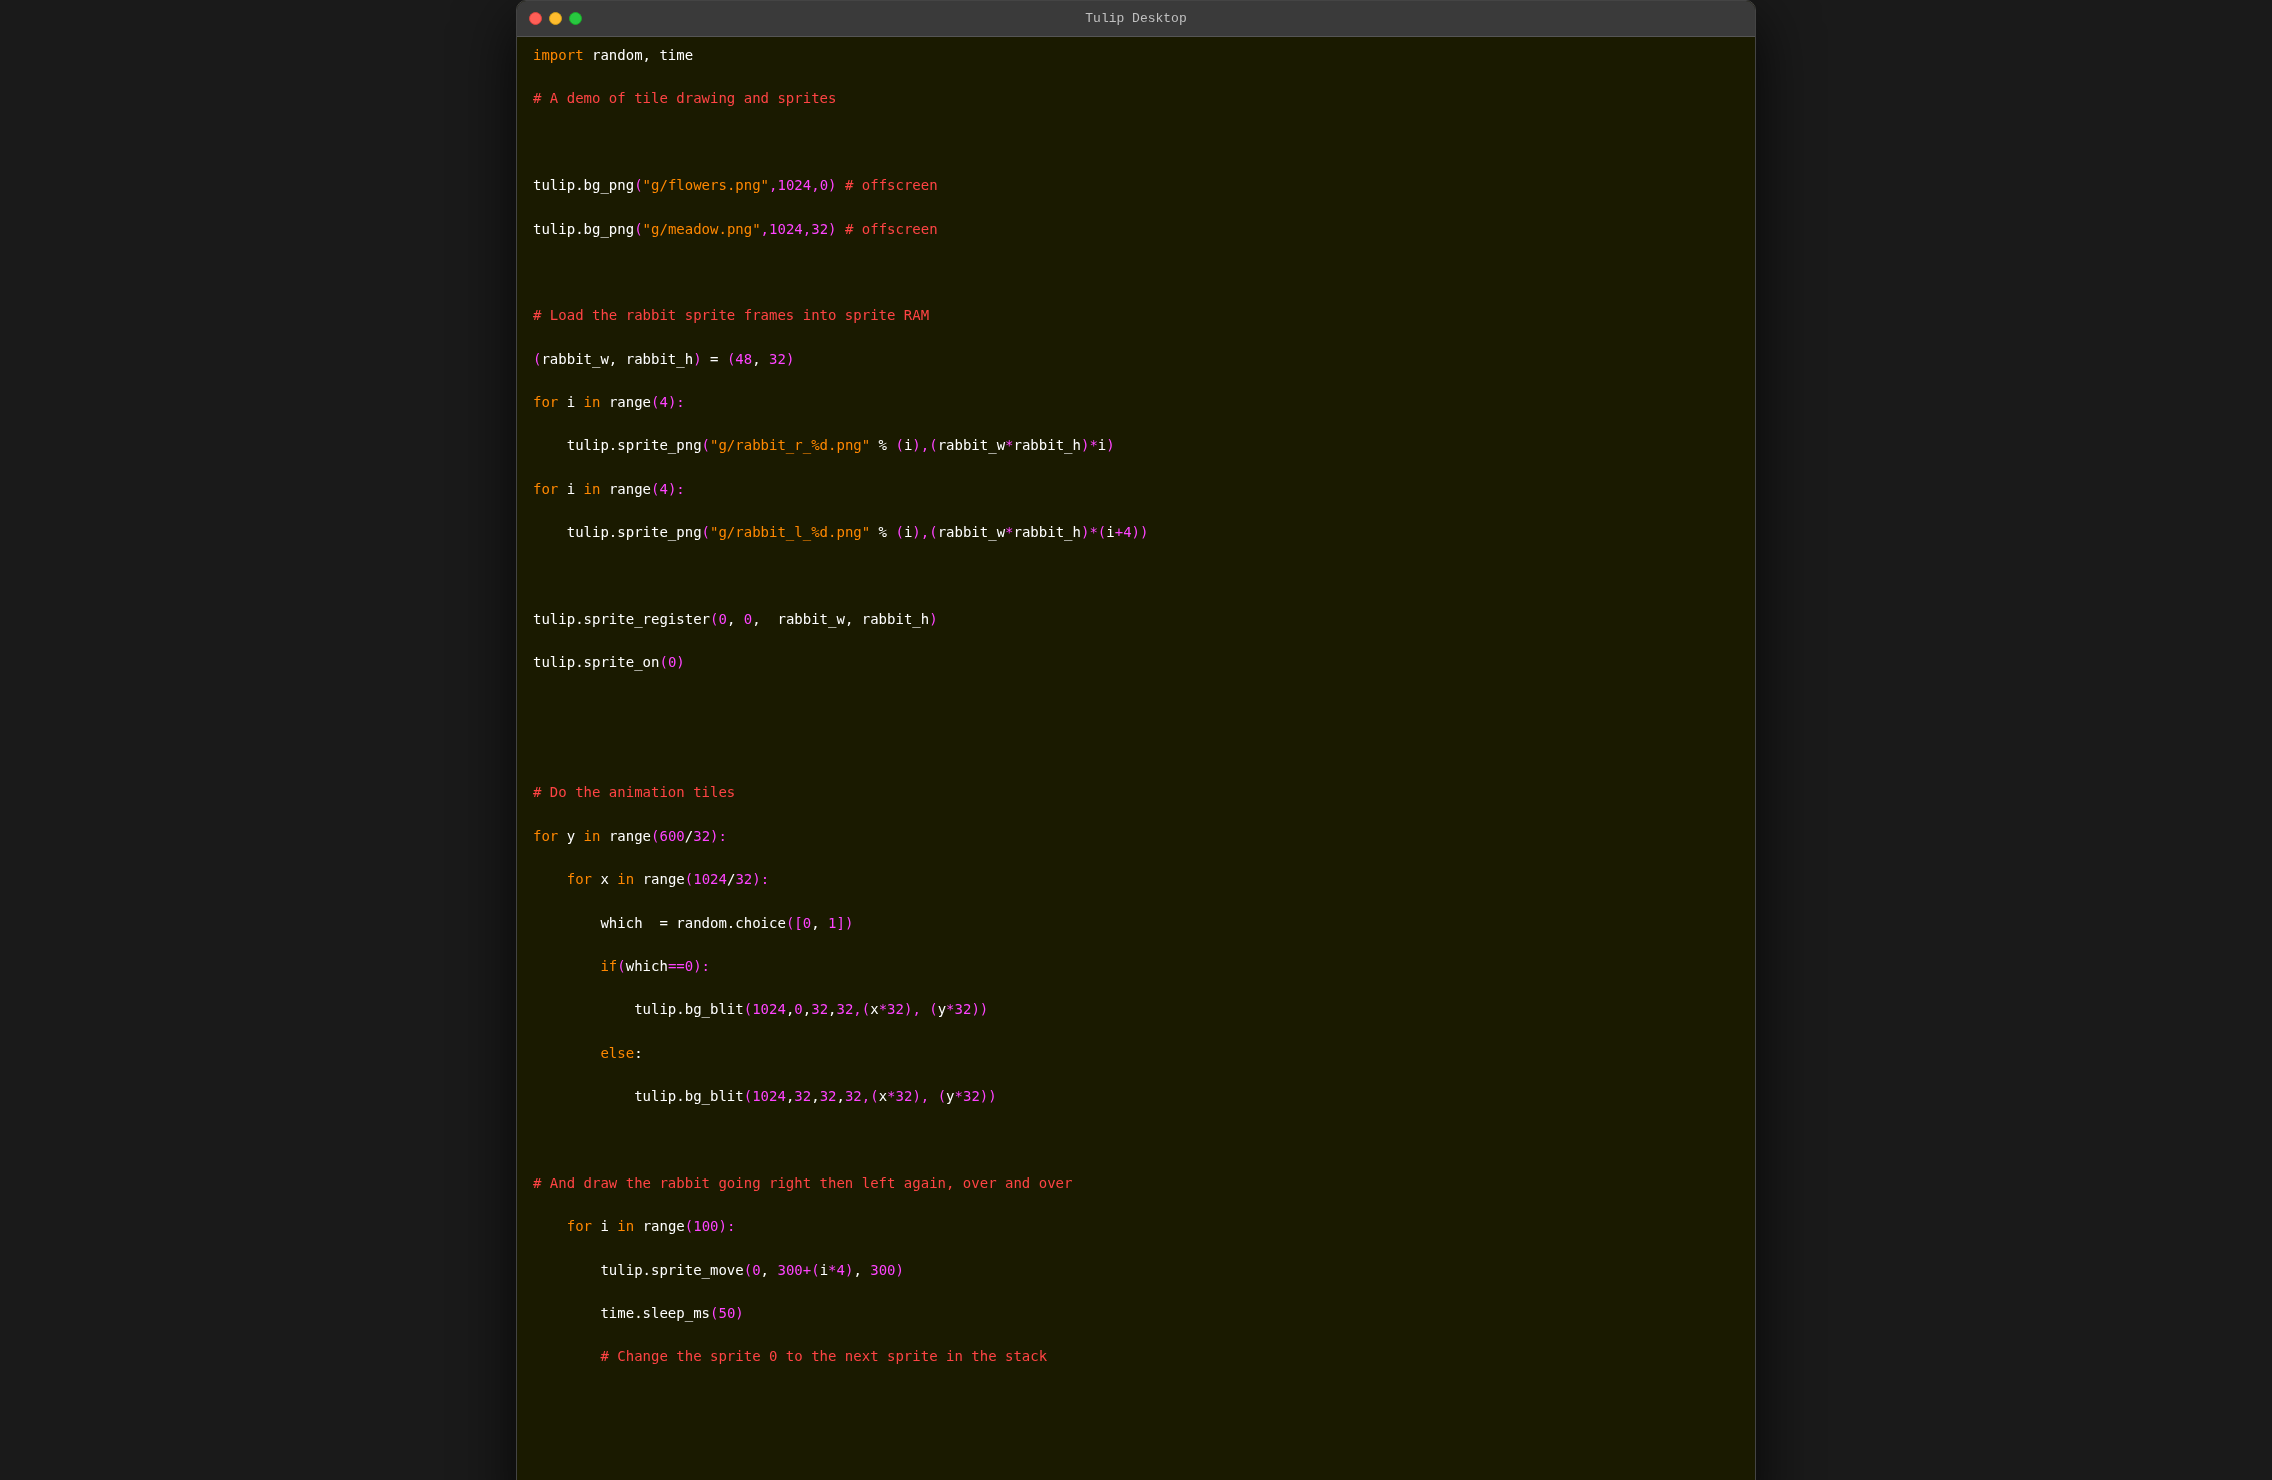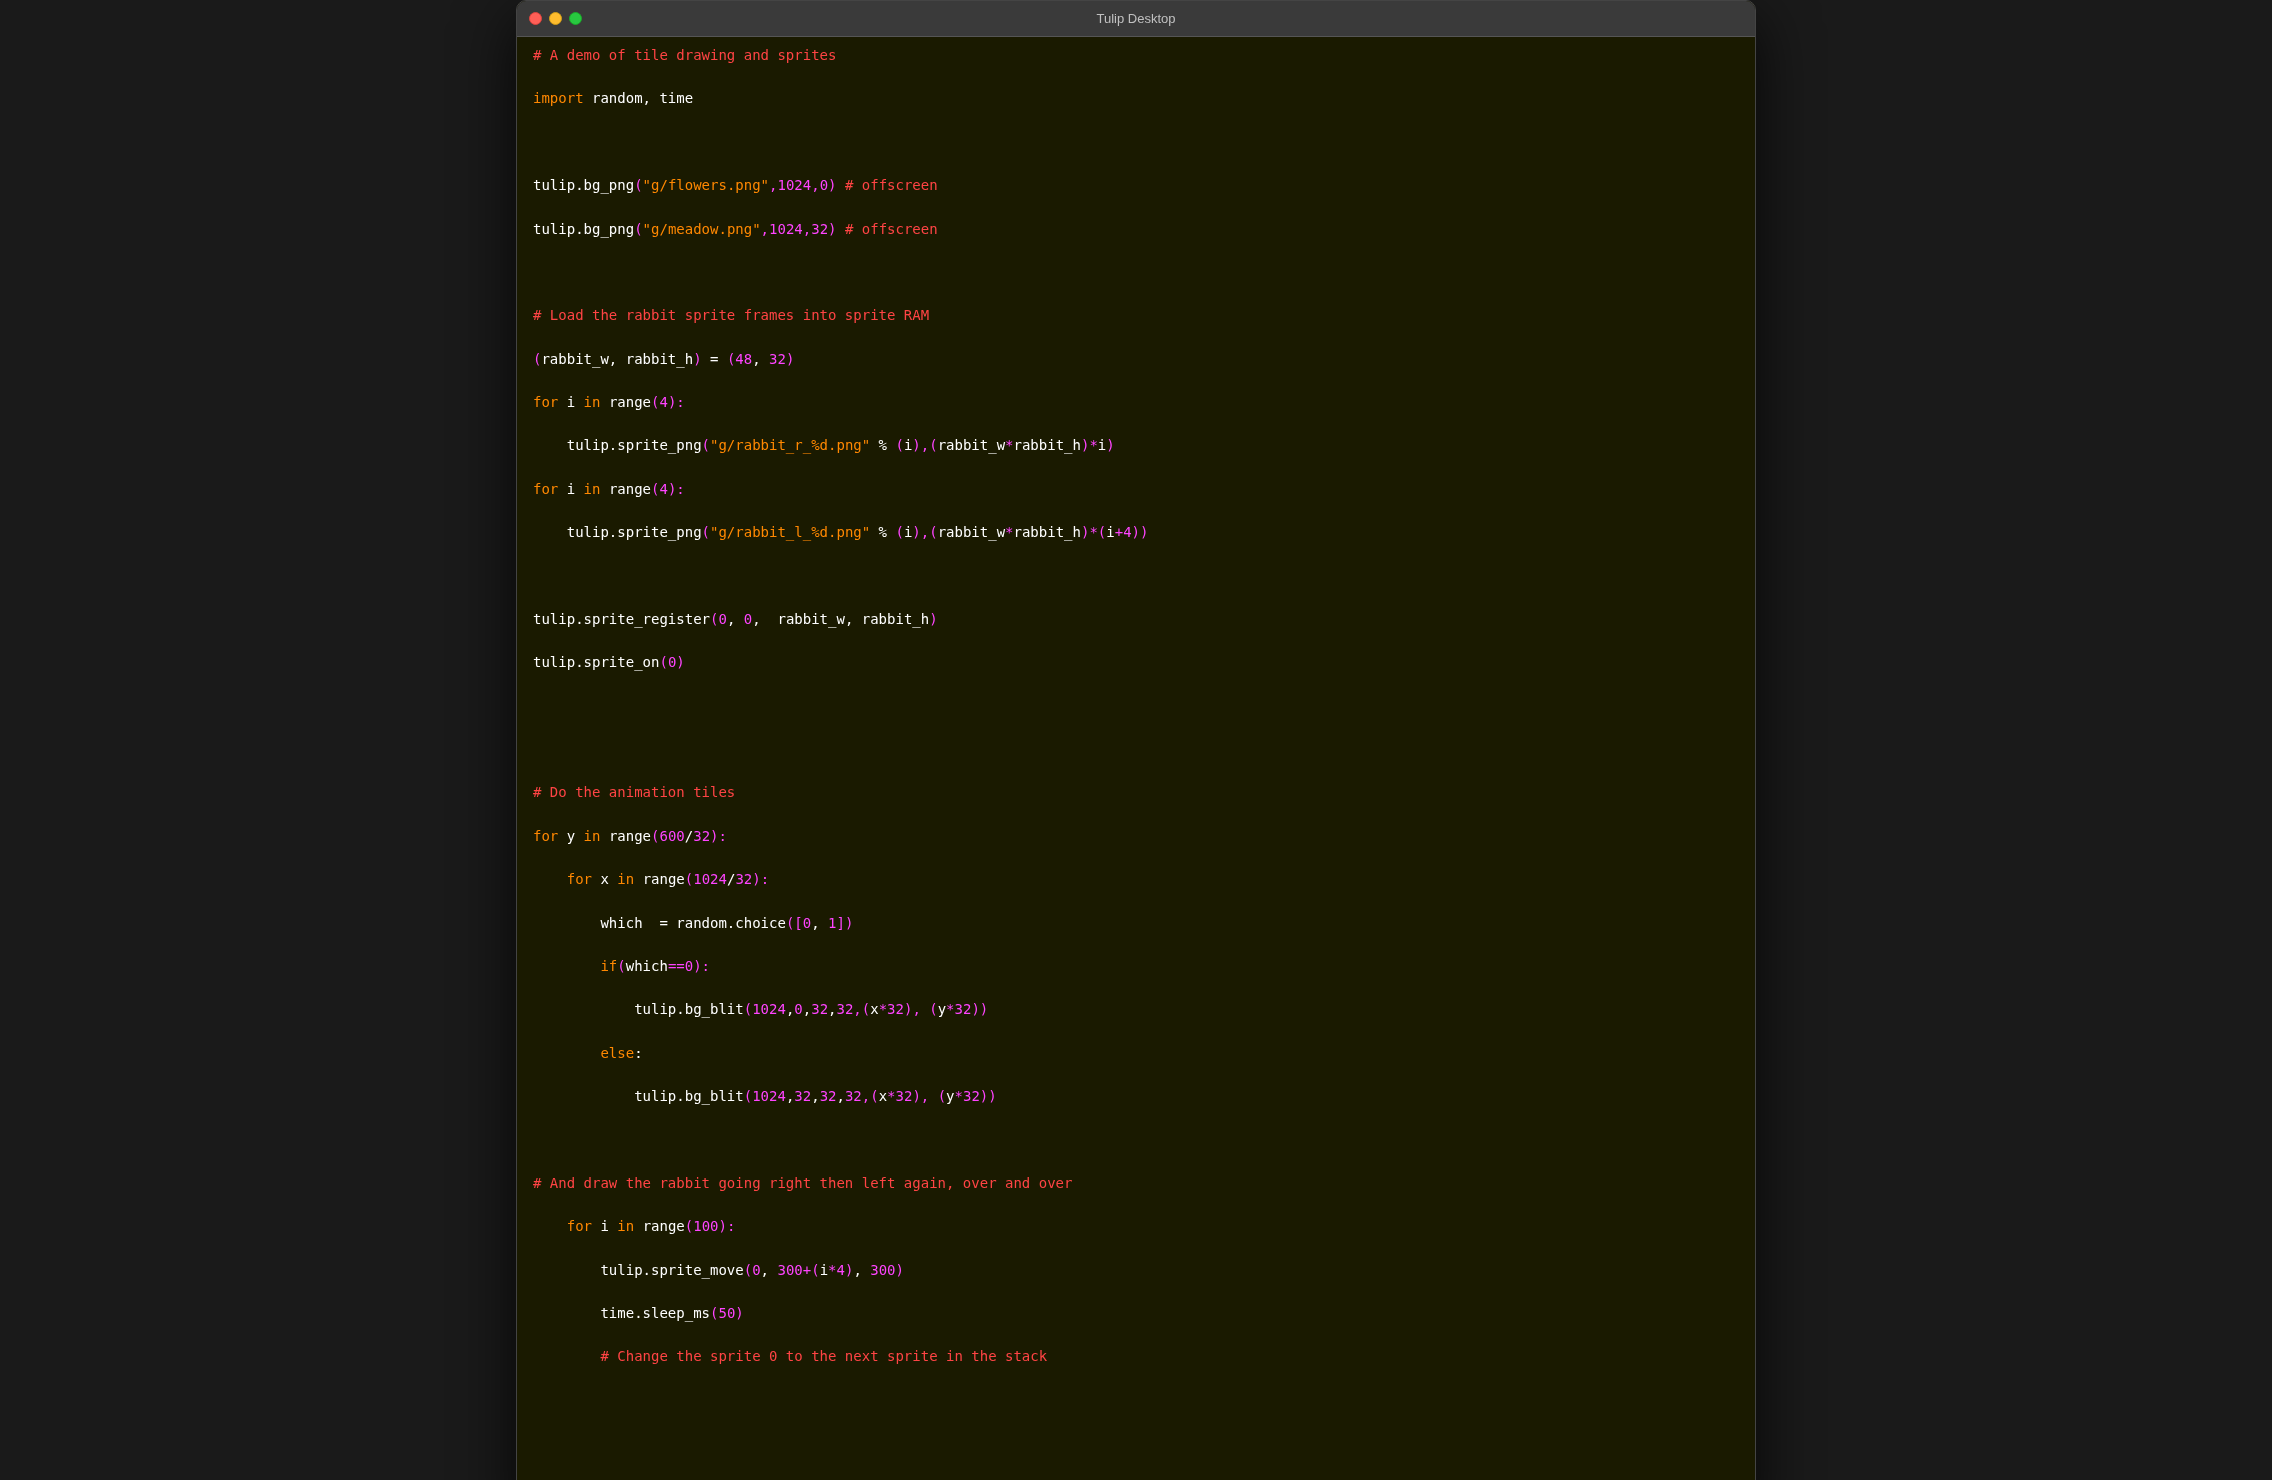--- a/index.html
+++ b/index.html
@@ -39,21 +39,21 @@
       width: 13px;
       height: 13px;
       border-radius: 50%;
     }
     .tl-red { background: #ff5f57; border: 1px solid #e0443e; }
     .tl-yellow { background: #febc2e; border: 1px solid #d4a017; }
     .tl-green { background: #28c840; border: 1px solid #1aab29; }
     .title-text {
       color: #c0c0c0;
       font-size: 13px;
-      font-family: Liberation Sans, sans-serif;
+      font-family: Liberation Mono, monospace;
     }
     .editor-area {
       background: #1a1a00;
       padding: 8px 0 0 0;
       min-height: 720px;
       position: relative;
     }
     .code-content {
       padding: 0 16px 20px 16px;
       font-size: 14px;
@@ -82,22 +82,22 @@
     <div class="traffic-lights">
       <div class="traffic-light tl-red"></div>
       <div class="traffic-light tl-yellow"></div>
       <div class="traffic-light tl-green"></div>
     </div>
     <span class="title-text">Tulip Desktop</span>
   </div>
 
   <div class="editor-area">
     <div class="code-content">
-      <pre><span class="line c-comment"># A demo of tile drawing and sprites</span>
-<span class="line"><span class="c-keyword">import</span> <span class="c-white">random, time</span></span>
+      <pre><span class="line"><span class="c-keyword">import</span> <span class="c-white">random, time</span></span>
+<span class="line c-comment"># A demo of tile drawing and sprites</span>
 <span class="blank"></span>
 <span class="line"><span class="c-white">tulip.bg_png</span><span class="c-paren">(</span><span class="c-orange">"g/flowers.png"</span><span class="c-paren">,</span><span class="c-magenta">1024</span><span class="c-paren">,</span><span class="c-magenta">0</span><span class="c-paren">)</span> <span class="c-comment"># offscreen</span></span>
 <span class="line"><span class="c-white">tulip.bg_png</span><span class="c-paren">(</span><span class="c-orange">"g/meadow.png"</span><span class="c-paren">,</span><span class="c-magenta">1024</span><span class="c-paren">,</span><span class="c-magenta">32</span><span class="c-paren">)</span> <span class="c-comment"># offscreen</span></span>
 <span class="blank"></span>
 <span class="line c-comment"># Load the rabbit sprite frames into sprite RAM</span>
 <span class="line"><span class="c-paren">(</span><span class="c-white">rabbit_w, rabbit_h</span><span class="c-paren">)</span> <span class="c-white">= </span><span class="c-paren">(</span><span class="c-magenta">48</span><span class="c-white">, </span><span class="c-magenta">32</span><span class="c-paren">)</span></span>
 <span class="line"><span class="c-keyword">for</span> <span class="c-white">i</span> <span class="c-keyword">in</span> <span class="c-white">range</span><span class="c-paren">(</span><span class="c-magenta">4</span><span class="c-paren">):</span></span>
 <span class="line">    <span class="c-white">tulip.sprite_png</span><span class="c-paren">(</span><span class="c-orange">"g/rabbit_r_%d.png"</span> <span class="c-white">% </span><span class="c-paren">(</span><span class="c-white">i</span><span class="c-paren">),(</span><span class="c-white">rabbit_w</span><span class="c-paren">*</span><span class="c-white">rabbit_h</span><span class="c-paren">)*</span><span class="c-white">i</span><span class="c-paren">)</span></span>
 <span class="line"><span class="c-keyword">for</span> <span class="c-white">i</span> <span class="c-keyword">in</span> <span class="c-white">range</span><span class="c-paren">(</span><span class="c-magenta">4</span><span class="c-paren">):</span></span>
 <span class="line">    <span class="c-white">tulip.sprite_png</span><span class="c-paren">(</span><span class="c-orange">"g/rabbit_l_%d.png"</span> <span class="c-white">% </span><span class="c-paren">(</span><span class="c-white">i</span><span class="c-paren">),(</span><span class="c-white">rabbit_w</span><span class="c-paren">*</span><span class="c-white">rabbit_h</span><span class="c-paren">)*(</span><span class="c-white">i</span><span class="c-paren">+</span><span class="c-magenta">4</span><span class="c-paren">))</span></span>

